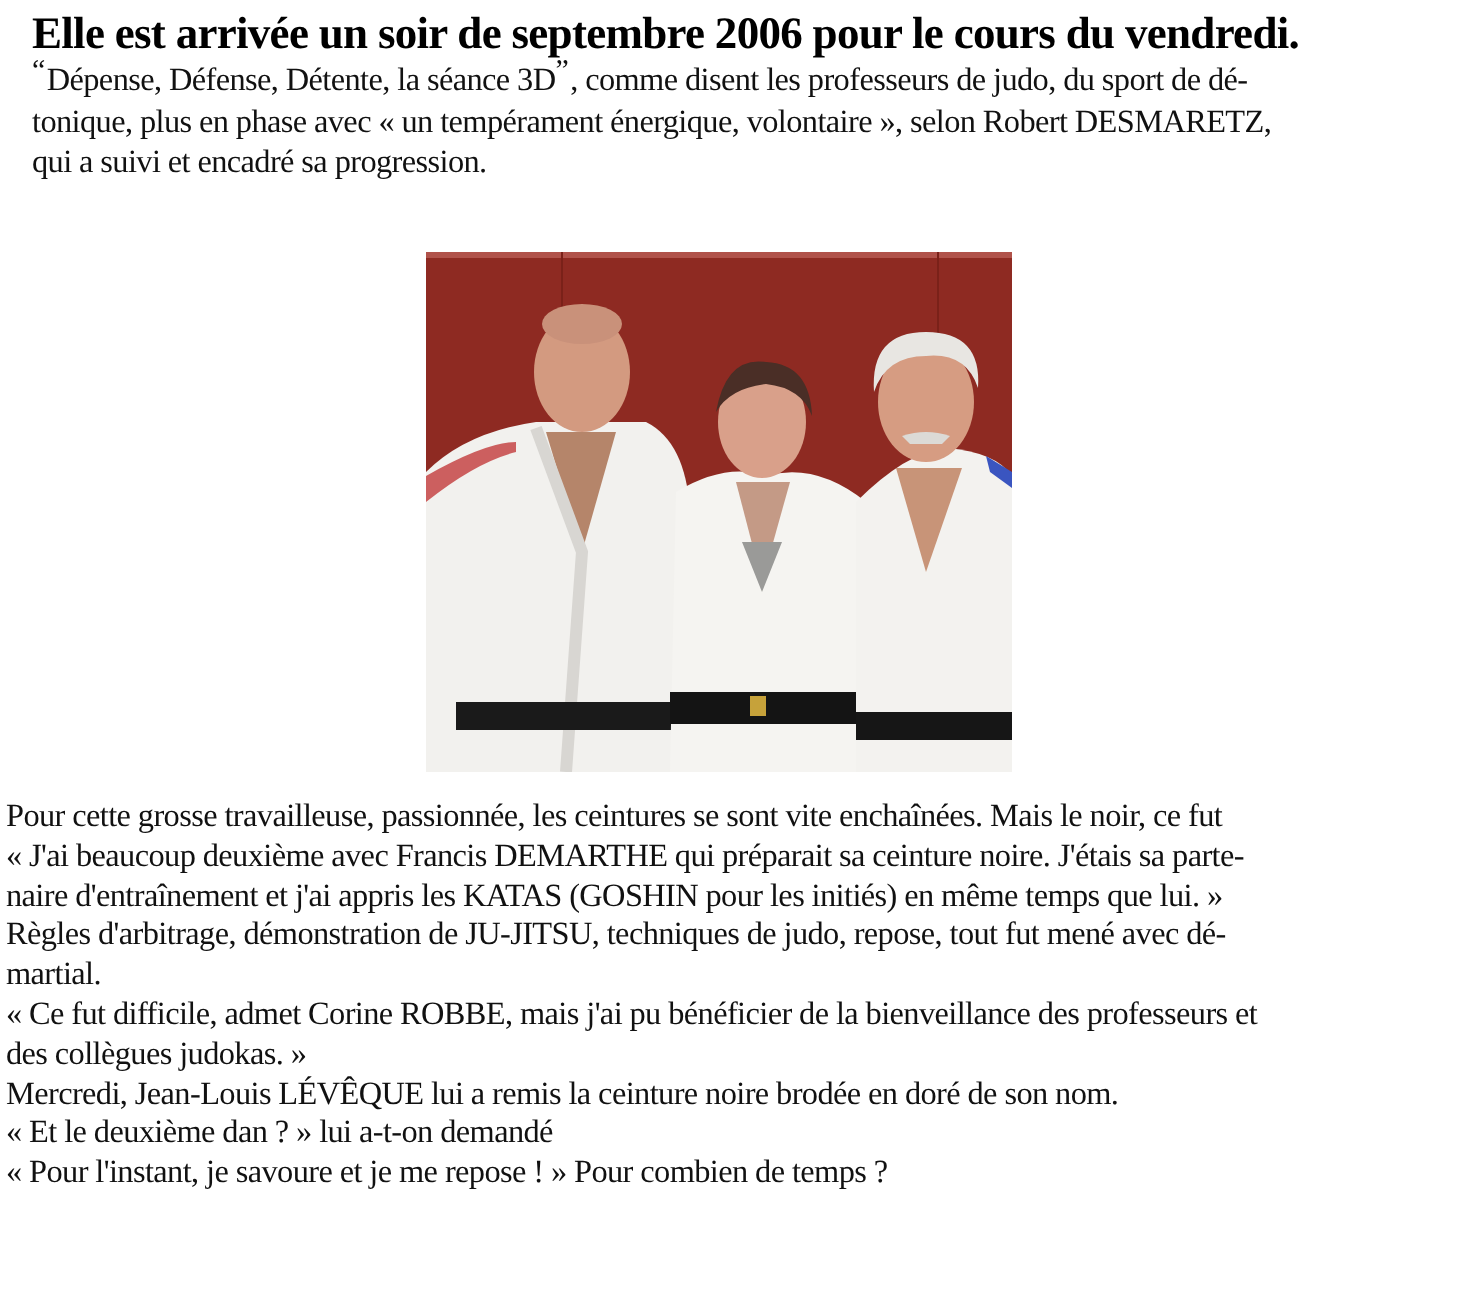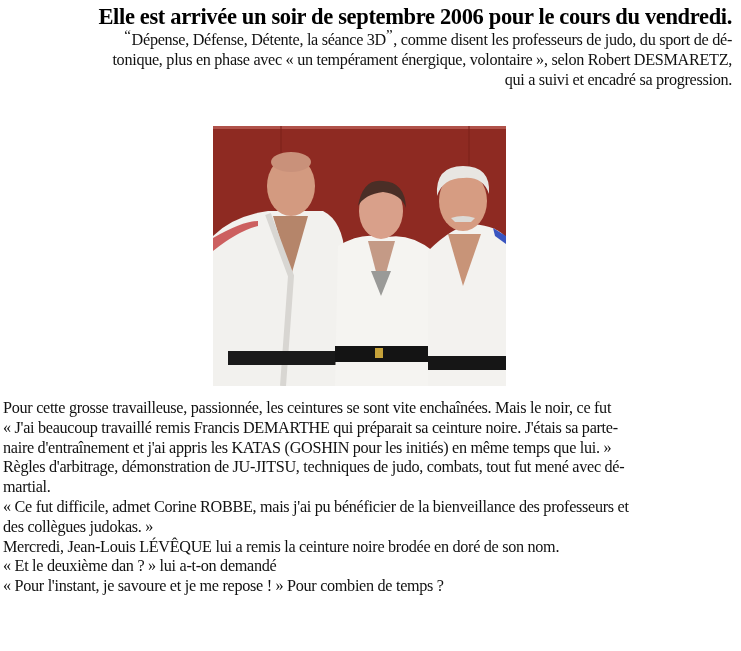--- a/index.html
+++ b/index.html
@@ -13,21 +13,20 @@
       overflow: hidden;
       position: relative;
       font-family: "Liberation Serif", "DejaVu Serif", serif;
       color: #111111;
     }
     .article {
       position: absolute;
       left: 16px;
       top: 0;
       width: 716px;
-      text-align: right;
     }
     .title {
       font-family: "Liberation Serif", "DejaVu Serif", serif;
       font-weight: bold;
       font-size: 22.5px;
       line-height: 28px;
       margin: 3px 0 0 0;
       letter-spacing: -0.35px;
       color: #000;
       white-space: nowrap;
@@ -106,23 +105,23 @@
     <ellipse cx="250" cy="75" rx="24" ry="30" fill="#d69c82"></ellipse>
     <path d="M224 70 Q222 40 250 40 Q278 40 276 68 Q270 50 250 52 Q230 52 224 70 Z" fill="#e8e6e2"></path>
     <path d="M238 92 Q250 88 262 92 L258 96 L242 96 Z" fill="#dcdad6"></path>
     <rect x="215" y="230" width="78" height="14" fill="#161616"></rect>
   </svg>
 </div>
 
 <div class="para2">
   <p class="para">
     <span class="line">Pour cette grosse travailleuse, passionnée, les ceintures se sont vite enchaînées. Mais le noir, ce fut</span>
-    <span class="line">«  J'ai beaucoup travaillé remis Francis DEMARTHE qui préparait sa ceinture noire. J'étais sa parte-</span>
+    <span class="line">«  J'ai beaucoup deuxième avec Francis DEMARTHE qui préparait sa ceinture noire. J'étais sa parte-</span>
     <span class="line">naire d'entraînement et j'ai appris les KATAS (GOSHIN pour les initiés) en même temps que lui. »</span>
-    <span class="line">Règles d'arbitrage, démonstration de JU-JITSU, techniques de judo, combats, tout fut mené avec dé-</span>
+    <span class="line">Règles d'arbitrage, démonstration de JU-JITSU, techniques de judo, repose, tout fut mené avec dé-</span>
     <span class="line">martial.</span>
     <span class="line">« Ce fut difficile, admet Corine ROBBE, mais j'ai pu bénéficier de la bienveillance des professeurs et</span>
     <span class="line">des collègues judokas. »</span>
     <span class="line">Mercredi, Jean-Louis LÉVÊQUE lui a remis la ceinture noire brodée en doré de son nom.</span>
     <span class="line">«  Et le deuxième dan ? » lui a-t-on demandé</span>
     <span class="line">«  Pour l'instant, je savoure et je me repose ! » Pour combien de temps ?</span>
   </p>
 </div>
 
 </body></html>

